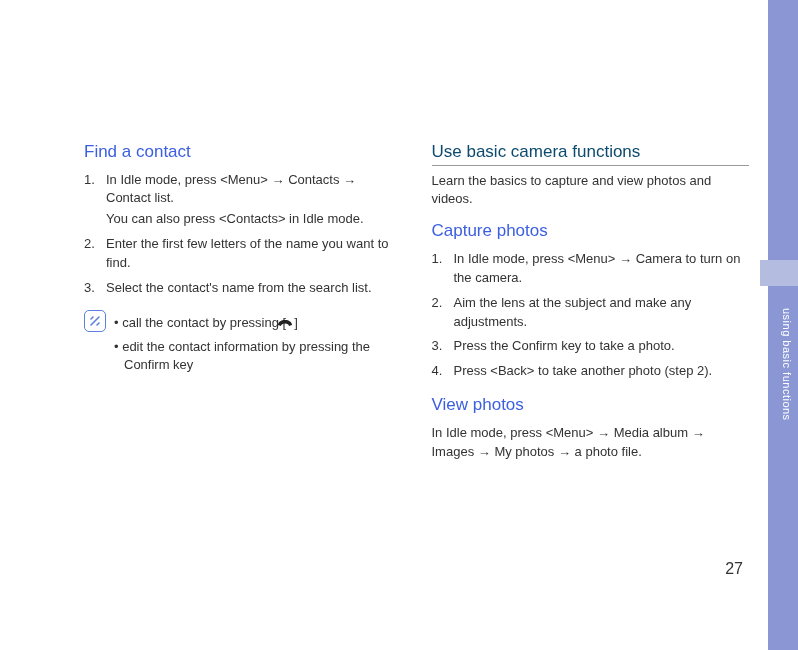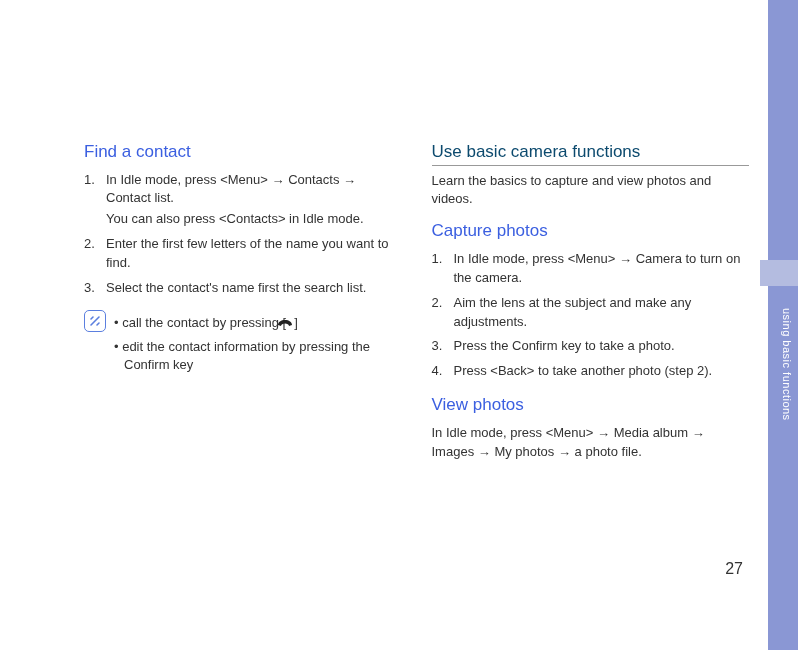--- a/index.html
+++ b/index.html
@@ -141,21 +141,21 @@
     <ol>
       <li>
         <span>
           <span>In Idle mode, press &lt;</span><b>Menu</b><span>&gt; → </span><b>Contacts</b><span> → </span><b>Contact list</b><span>.</span>
         </span>
         <div class="sub">
           <span>You can also press &lt;</span><b>Contacts</b><span>&gt; in Idle mode.</span>
         </div>
       </li>
       <li>Enter the first few letters of the name you want to find.</li>
-      <li>Select the contact's name first the search list.</li>
+      <li>Select the contact's name from the search list.</li>
     </ol>
 
     <div class="note-box">
       <div class="note-icon">
         <svg width="14" height="14" viewBox="0 0 14 14">
             <path d="M3 11 L11 3 M3 5 L5 3 M9 11 L11 9" stroke="#5b7fdf" stroke-width="1.6" fill="none" stroke-linecap="round"></path>
           </svg>
       </div>
       <div class="note-body">
         <ul class="note-bullets">

